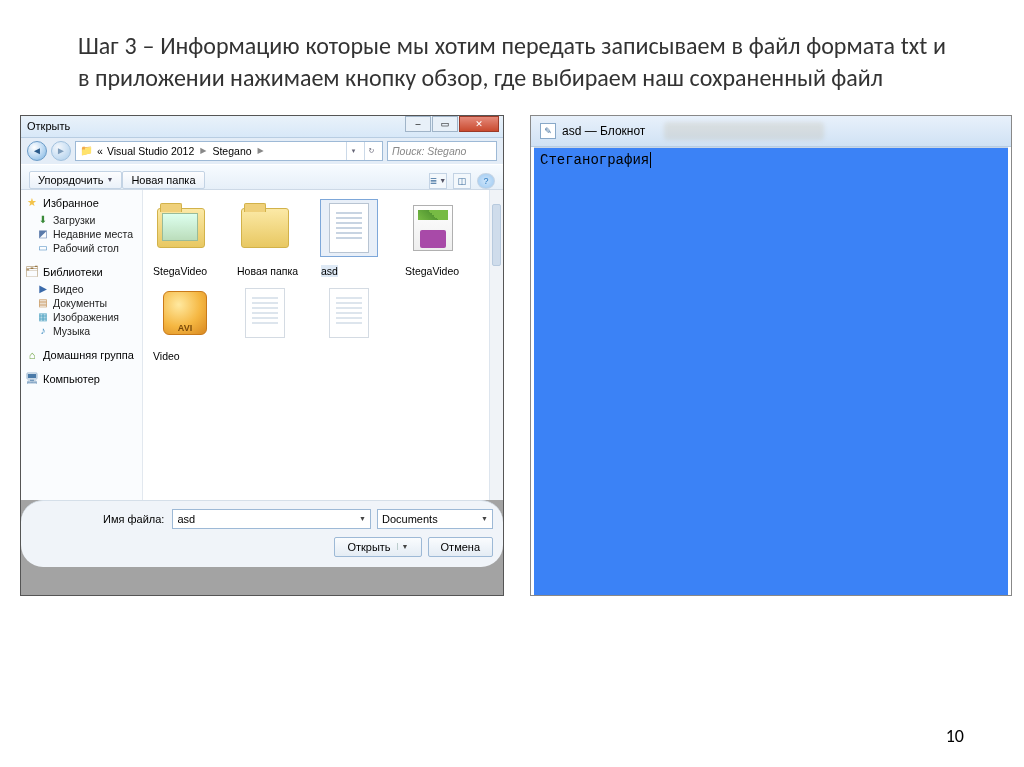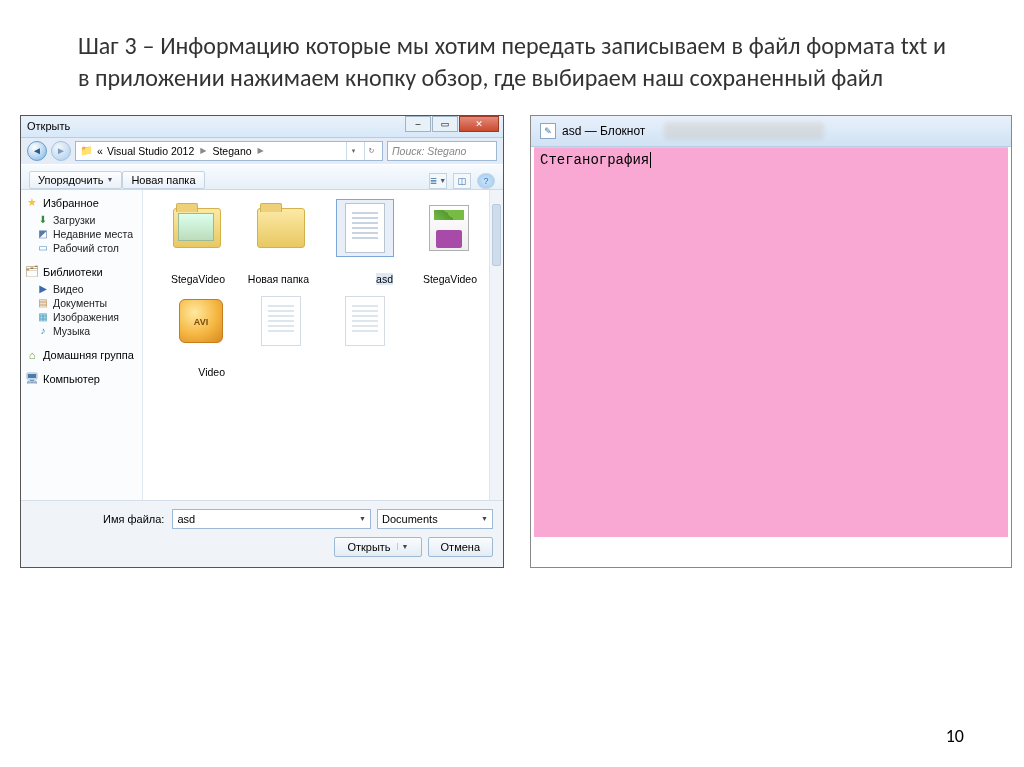--- a/index.html
+++ b/index.html
@@ -59,38 +59,38 @@
   .body { display:flex; height:310px; background:#fff; position:relative;}
   .sidebar { width:122px; border-right:1px solid #e2e8ef; background:#fafcfe; padding:6px 4px; overflow:hidden;}
   .sgroup { font-size:11px; margin-bottom:10px;}
   .sgroup .hdr { display:flex; align-items:center; gap:4px; margin-bottom:3px;}
   .sgroup .hdr .ic { width:14px; height:14px; display:flex; align-items:center; justify-content:center; font-size:11px;}
   .star { color:#f3c34a; }
   .lib { color:#9a7a48;}
   .sitem { display:flex; align-items:center; gap:4px; padding:1px 0 1px 12px; font-size:10.5px; color:#222;}
   .sitem .ic { width:12px; height:12px; font-size:10px; display:flex; align-items:center; justify-content:center;}
   .content { flex:1; padding:10px 10px; display:flex; flex-wrap:wrap; align-content:flex-start; gap:8px 12px; position:relative; overflow:hidden;}
-  .item { width:72px; display:flex; flex-direction:column; align-items:flex-end; gap:17px;}
+  .item { width:72px; display:flex; flex-direction:column; align-items:flex-start; gap:9px;}
   .item .thumb { width:56px; height:56px; display:flex; align-items:center; justify-content:center; position:relative;}
   .item .label { font-size:10.5px; text-align:center; word-break:break-word;}
   .item.selected .thumb { outline:1px solid #7da7d9; background:rgba(125,167,217,.18);}
   .item.selected .label { background:rgba(125,167,217,.25); }
   .folder-ic { width:48px; height:40px; background:linear-gradient(#fbe9a6,#e8c862); border-radius:3px; position:relative; border:1px solid #d2b24a;}
   .folder-ic::before { content:""; position:absolute; top:-6px; left:2px; width:20px; height:8px; background:#efd07a; border-radius:2px 2px 0 0; border:1px solid #d2b24a; border-bottom:none;}
   .page-ic { width:40px; height:50px; background:#fff; border:1px solid #b8c4d2; position:relative;}
   .page-ic::after { content:""; position:absolute; top:8px; left:6px; right:6px; height:2px; background:#c8d4e2; box-shadow:0 5px 0 #c8d4e2,0 10px 0 #c8d4e2,0 15px 0 #c8d4e2,0 20px 0 #c8d4e2,0 25px 0 #c8d4e2;}
   .rar-ic { width:40px; height:46px; background:linear-gradient(#fff,#eee); border:1px solid #b0b0b0; position:relative;}
   .rar-ic::after { content:""; position:absolute; top:4px; left:4px; right:4px; height:10px; background:linear-gradient(45deg,#7b4,#593 50%,#7b4 50%); }
   .rar-ic::before { content:""; position:absolute; bottom:2px; left:6px; right:6px; height:18px; background:#a84aa8; border-radius:2px;}
-  .avi-ic { width:44px; height:44px; border-radius:6px; background:radial-gradient(circle at 35% 30%,#ffe9a0,#f5b742 55%,#d88820); border:1px solid #c97a1a; display:flex; align-items:flex-end; justify-content:center; color:#7a4a0a; font-size:9px; font-weight:bold; padding-bottom:15px;margin-left:8px;}
+  .avi-ic { width:44px; height:44px; border-radius:6px; background:radial-gradient(circle at 35% 30%,#ffe9a0,#f5b742 55%,#d88820); border:1px solid #c97a1a; display:flex; align-items:flex-end; justify-content:center; color:#7a4a0a; font-size:9px; font-weight:bold; padding-bottom:1px;margin-left:8px;}
   .vid-ic { width:54px; height:40px; background:linear-gradient(#6890b8,#456a90); border:1px solid #3a5a7a; position:relative;}
   .vid-ic::after{ content:""; position:absolute; inset:4px; background:linear-gradient(#a8743a,#7a4a20); }
   .scroll-v { position:absolute; right:0; top:0; bottom:0; width:14px; background:#f0f3f7; border-left:1px solid #dde5ee;}
   .scroll-v::before{content:"";position:absolute;top:14px;left:2px;right:2px;height:60px;background:#cfdceb;border:1px solid #b8cade;border-radius:2px;}
-  .bottom { background:#f0f4f9; border-top:1px solid #d5dfe9; padding:8px 10px 10px 10px;}
+  .bottom { background:#f0f4f9; border-top:1px solid #d5dfe9; padding:8px 10px 10px 10px;border-radius:22px;}
   .fname-row { display:flex; align-items:center; gap:6px; margin-bottom:8px; padding-left:72px;}
   .fname-lbl { font-size:11px; width:auto; margin-right:2px;}
   .combo { background:#fff; border:1px solid #9db9d6; height:20px; display:flex; align-items:center; justify-content:space-between; padding:0 4px; font-size:11px;}
   .combo .arrow { font-size:7px; color:#444;}
   .fname-combo { flex:1;}
   .type-combo { width:116px;gap:8px;}
   .btn-row { display:flex; justify-content:flex-end; gap:6px;}
   .dbtn { background:linear-gradient(#fafcfe,#e4ecf4); border:1px solid #9db9d6; border-radius:2px; padding:3px 12px; font-size:11px; display:flex; align-items:center; gap:4px;}
   .dbtn .arrow { font-size:7px; color:#444; border-left:1px solid #bcc; padding-left:4px; margin-left:2px;}
   
@@ -100,21 +100,21 @@
     background:#fff;
     font-family:"Segoe UI", Tahoma, sans-serif;
     font-size:12px;
   }
   .np-titlewrap { background:linear-gradient(#e8f1fb,#d0e2f4); border-bottom:1px solid #b8cde2; padding:3px;}
   .np-titlebar { height:24px; display:flex; align-items:center; padding:0 6px; gap:6px; position:relative;}
   .np-ico { width:16px; height:16px; background:#fff; border:1px solid #88a8c8; display:flex; align-items:center; justify-content:center; font-size:9px; color:#3a6a9a;}
   .np-blur { position:absolute; left:130px; width:160px; height:18px; background:rgba(160,120,60,.12); border-radius:4px; filter:blur(2px);}
   .np-menu { display:flex; gap:2px; padding:3px 4px; background:#f2f6fb; border:1px solid #c8d6e6; margin:0 3px 3px 3px;}
   .np-menu span { padding:2px 7px; font-size:12px;}
-  .np-body { padding:4px 6px; font-family:"Lucida Console","Courier New",monospace; font-size:14px; height:390px; border-top:1px solid #c8d6e6; margin:0 3px; background:#f9a8d4; position:relative;}
+  .np-body { padding:4px 6px; font-family:"Lucida Console","Courier New",monospace; font-size:14px; height:448px; border-top:1px solid #c8d6e6; margin:0 3px; background:#3b82f6; position:relative;}
   .caret { display:inline-block; width:1px; height:16px; background:#000; vertical-align:text-bottom; margin-left:1px;}
   .pagenum { position:absolute; right:60px; bottom:20px; color:#000000; font-size:18px;}
 </style>
 </head>
 <body>
 
 <div class="slide-text">Шаг 3 – Информацию которые мы хотим передать записываем в файл формата txt и в приложении нажимаем кнопку обзор, где выбираем наш сохраненный файл</div>
 
 <div class="shots">
 

